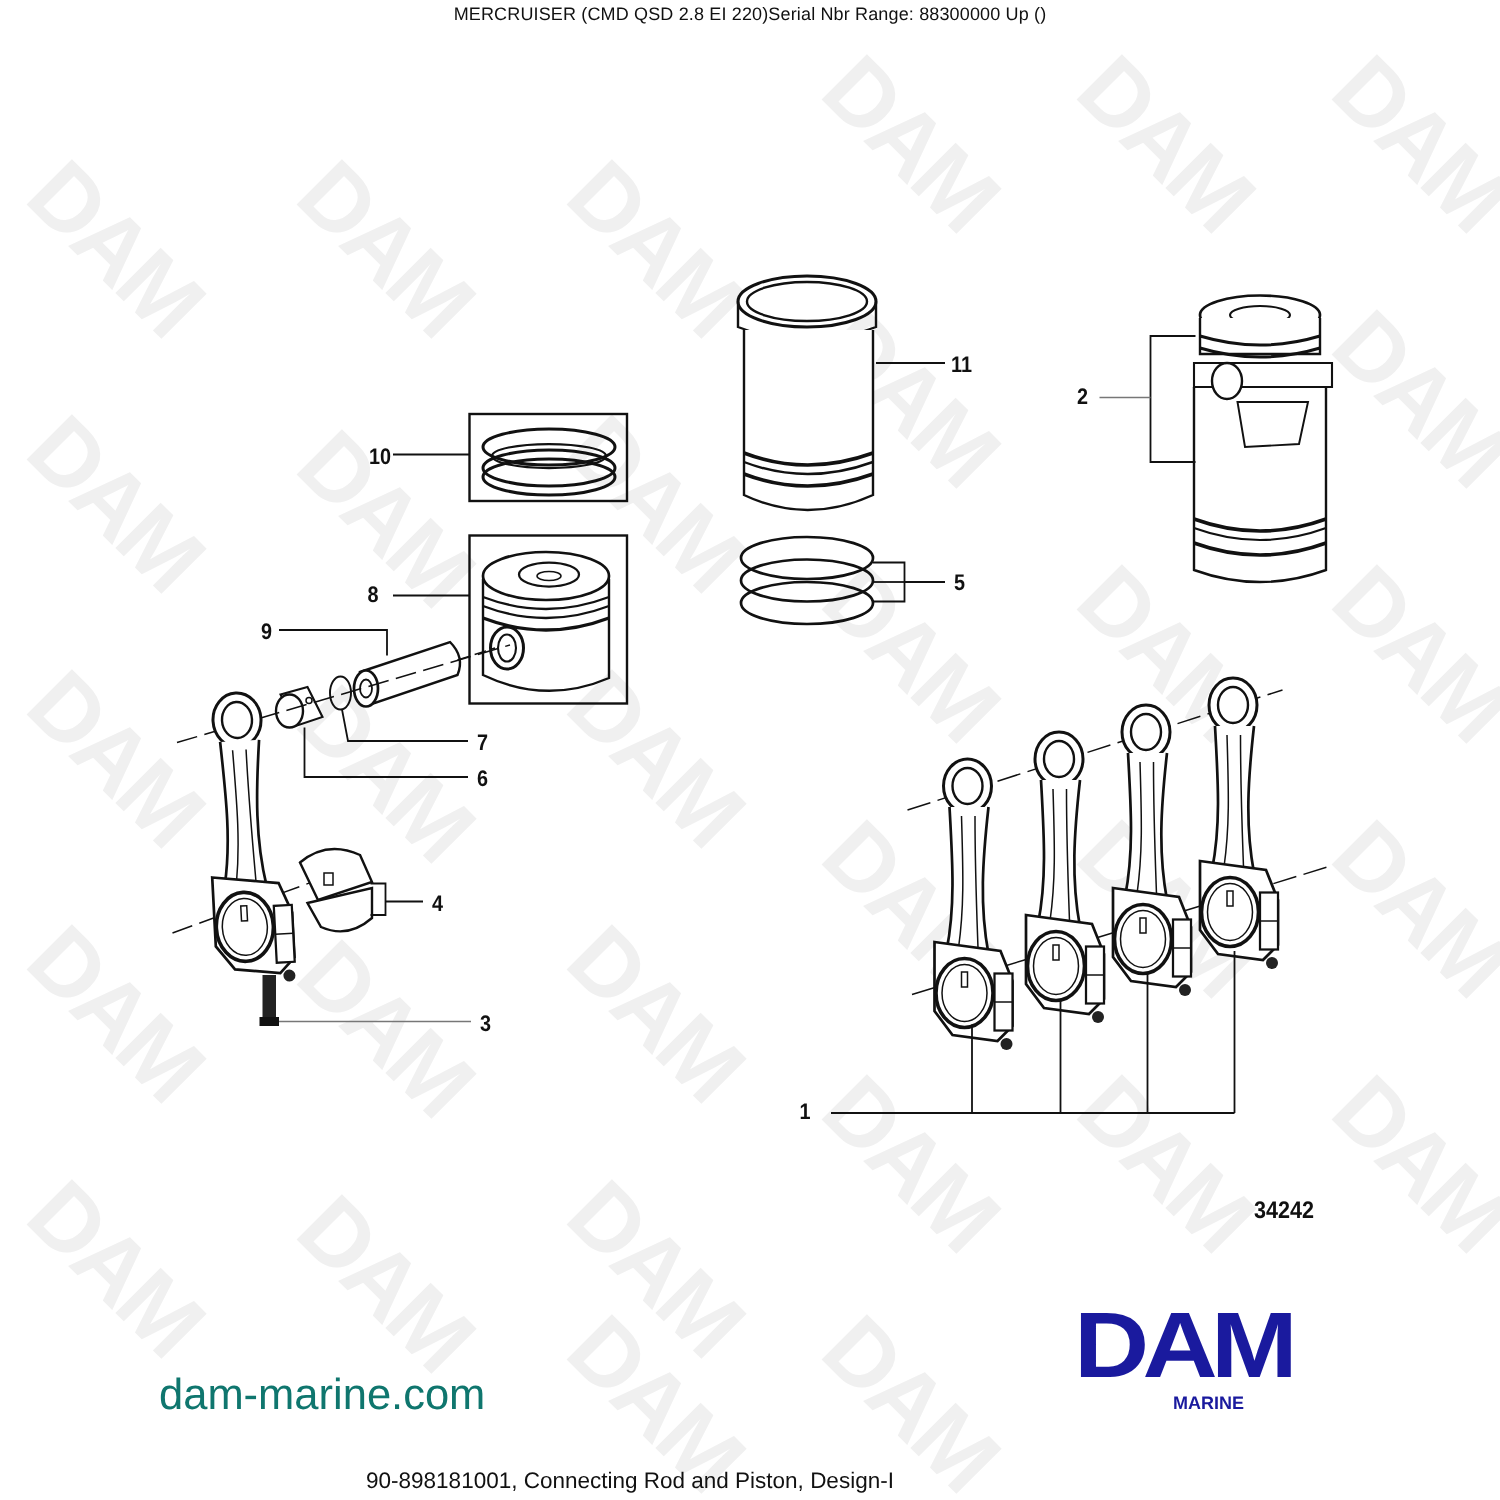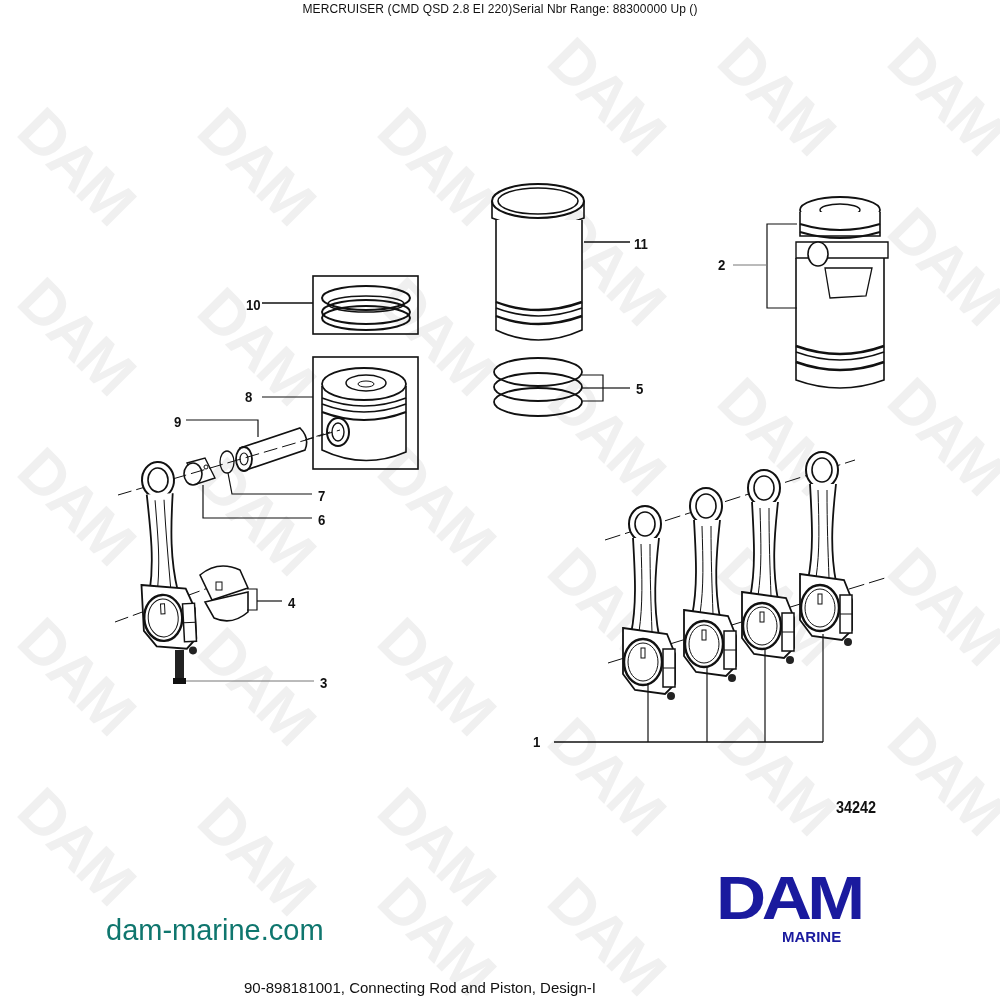--- a/index.html
+++ b/index.html
@@ -7,21 +7,21 @@
   .header-title { position: absolute; top: 2px; left: 0; width: 1000px; text-align: center; font-size: 12px; color: #111; letter-spacing: 0.1px; }
   .footer-title { position: absolute; top: 979px; left: 0; width: 840px; text-align: center; font-size: 15px; color: #111; }
   .watermarks { position: absolute; inset: 0; pointer-events: none; }
   .wm { position: absolute; font-family: "Liberation Sans", sans-serif; font-weight: 900; font-size: 62px; color: #f0f0f0; transform: rotate(45deg); letter-spacing: -3px; transform-origin: center; }
   .diagram { position: absolute; left: 0; top: 0; }
   .callout { position: absolute; font-family: "Liberation Sans", sans-serif; font-weight: bold; font-size: 15px; color: #111; transform: scaleX(0.88); transform-origin: left top; }
   .fig-number { position: absolute; left: 836px; top: 799px; font-weight: bold; font-size: 16px; color: #111; transform: scaleX(0.9); transform-origin: left top; }
   .site-link { position: absolute; left: 106px; top: 883px; font-size: 29px; color: #0f766e; text-decoration: none; margin-top: 31px; }
   .logo { position: absolute; left: 716px; top: 872px; width: 184px; }
   .logo-mark { font-family: "Liberation Sans", sans-serif; font-weight: 900; font-size: 62px; color: #1a1a9e; letter-spacing: -4px; line-height: 52px; transform: scaleX(1.12); transform-origin: left top; display: block; }
-  .logo-sub { position: absolute; left: 66px; top: 56px; font-weight: bold; font-size: 15px; color: #1a1a9e; }
+  .logo-sub { position: absolute; left: 66px; top: 56px; font-weight: bold; font-size: 12px; color: #1a1a9e; }
 </style>
 </head>
 <body>
 
 <div class="watermarks">
   <span class="wm" style="left:10px;top:130px">DAM</span>
   <span class="wm" style="left:190px;top:130px">DAM</span>
   <span class="wm" style="left:370px;top:130px">DAM</span>
   <span class="wm" style="left:540px;top:60px">DAM</span>
   <span class="wm" style="left:710px;top:60px">DAM</span>

